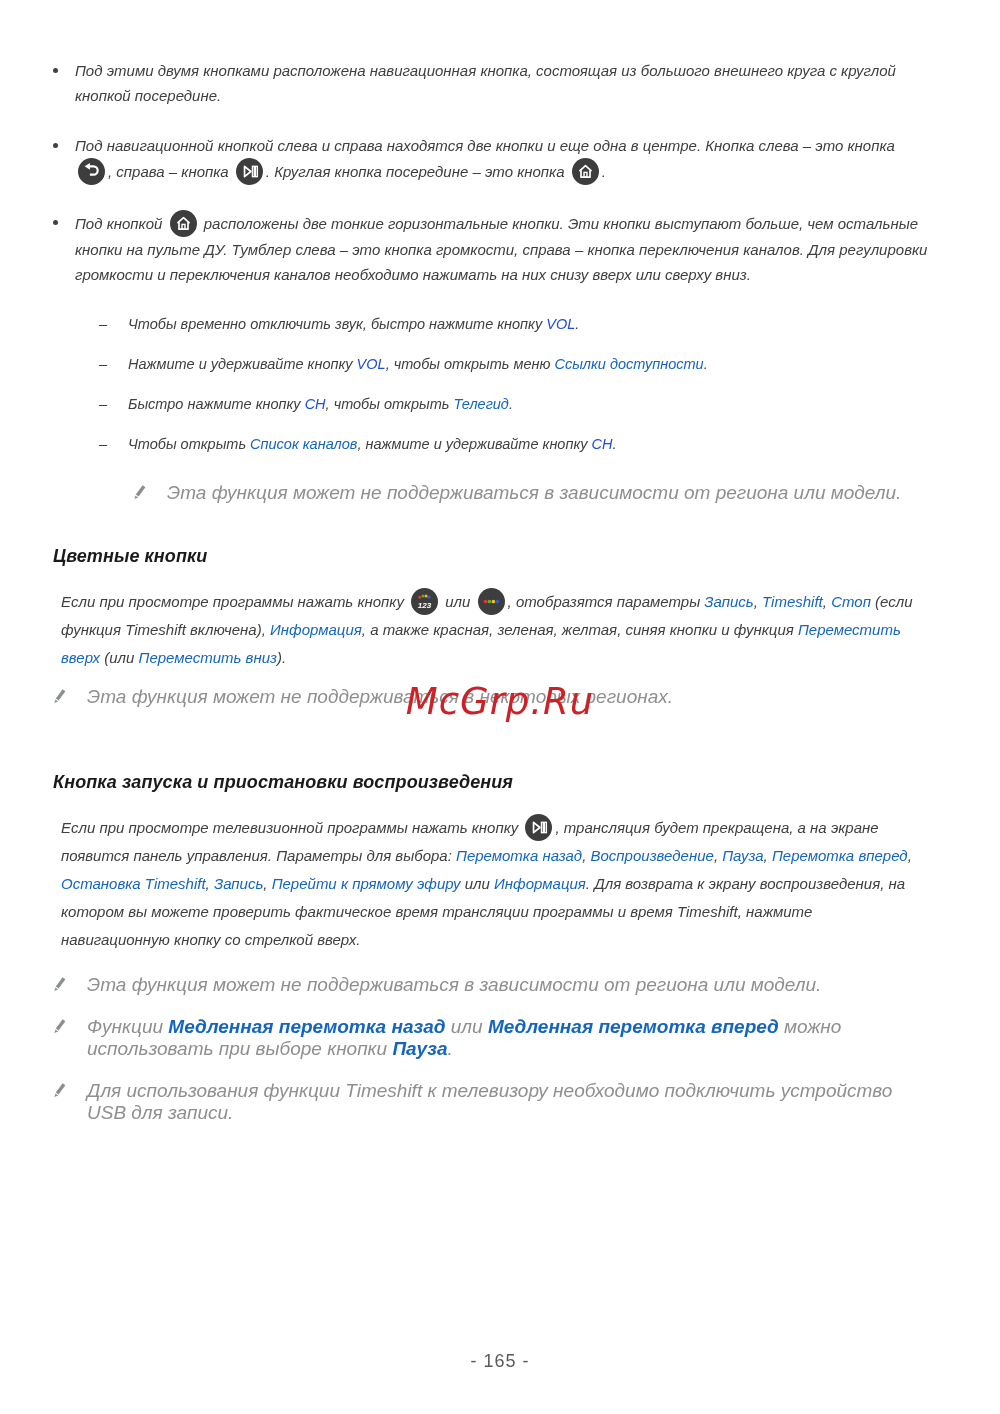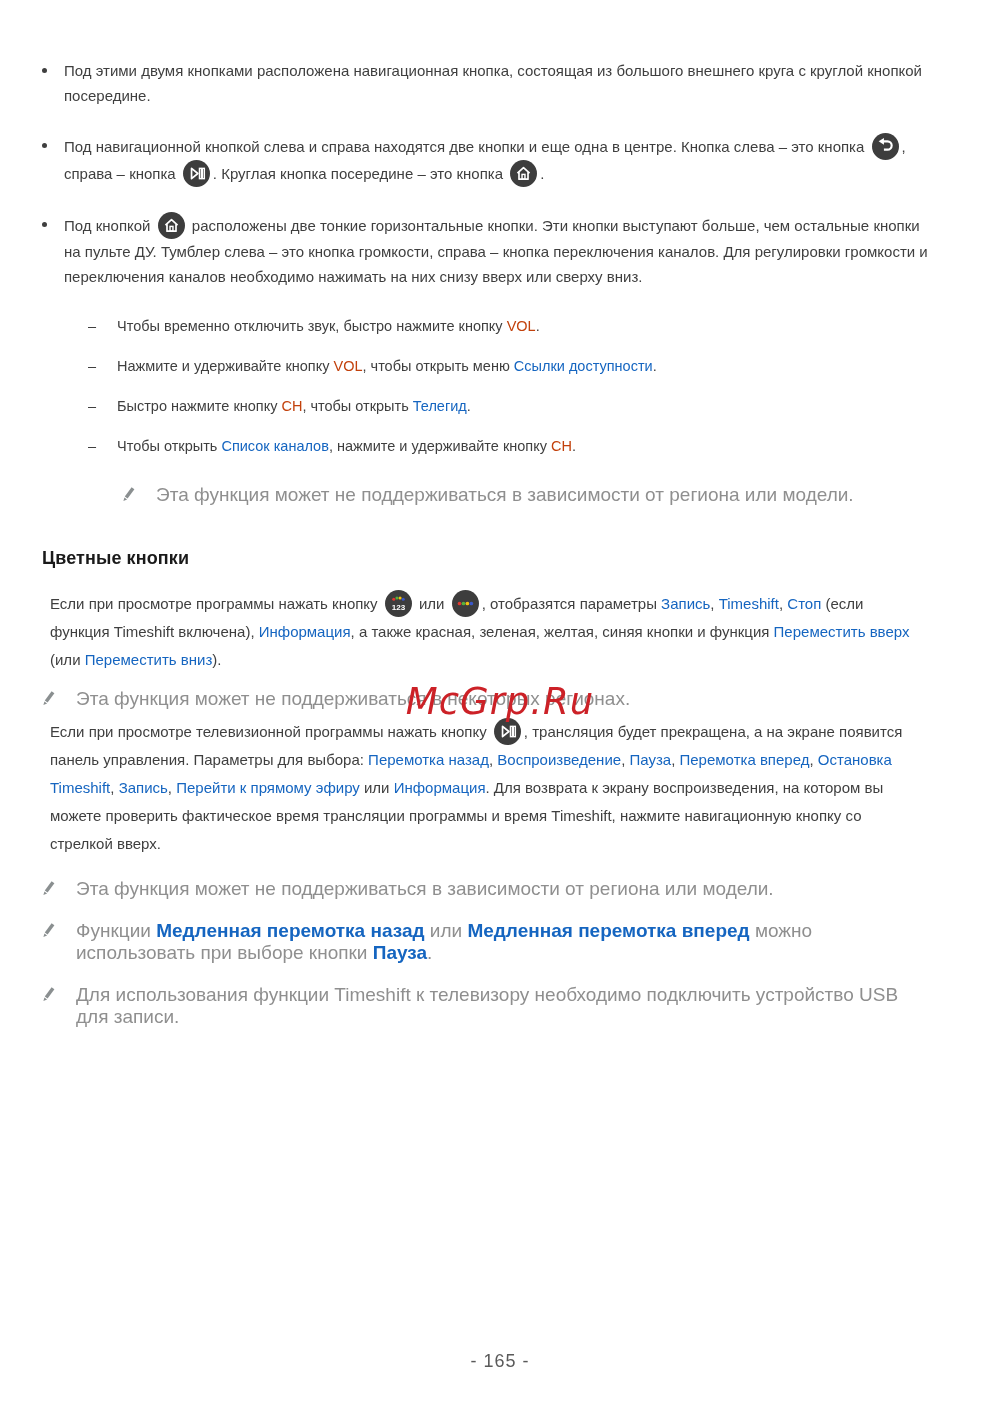--- a/index.html
+++ b/index.html
@@ -5,21 +5,21 @@
   html,body{margin:0;padding:0;background:#e8e8e8;}
   .page{
     position:relative;
     width:1000px;height:1414px;
     margin:0 auto;
     background:#ffffff;
     font-family:"Liberation Sans",sans-serif;
     color:#3f3f3f;
     overflow:hidden;
   }
-  .content{padding:58px 70px 0 42px;}
+  .content{padding:58px 70px 0 53px;font-style:italic;}
 
   
   .bullet-item{display:flex;margin-bottom:25px;font-size:15px;line-height:25px;}
   .bullet-marker{flex:none;width:22px;padding-top:10px;}
   .bullet-marker i{display:block;width:5px;height:5px;border-radius:50%;background:#3f3f3f;}
   .bullet-text{flex:1;}
 
   
   .sub-list{margin-top:2px;}
   .sub-item{display:flex;margin-bottom:16px;font-size:14.5px;line-height:24px;}
@@ -33,21 +33,21 @@
   .note-text{flex:1;}
   .note-indent{margin-left:80px;margin-top:26px;}
   .note-row .link{font-weight:700;}
 
   
   .section-heading{font-size:18px;font-weight:700;color:#1a1a1a;margin:42px 0 21px 0;letter-spacing:.1px;}
   .heading-2{margin-top:64px;}
   .para{font-size:15px;line-height:28px;margin:8px;}
 
   .link{color:#1565c0;}
-  .btn-name{color:#c2410c;}
+  .btn-name{color:#1d4ed8;}
 
   
   .inline-icon{display:inline-block;width:27px;height:27px;vertical-align:-8px;margin:0 3px;}
   .inline-icon svg{display:block;width:100%;height:100%;}
 
   
   .watermark{
     position:absolute;top:680px;left:0;right:0;
     text-align:center;
     font-family:"DejaVu Sans",sans-serif;
@@ -152,20 +152,21 @@
     <div class="note-row" style="margin-top:14px">
       <span class="pencil">
           <svg width="14" height="17" viewBox="0 0 14 17">
         <path d="M9.6 1.2 L12.4 3.2 L5.6 12.6 L2.8 10.6 Z" fill="#8a8f90"></path>
         <path d="M2.4 11.5 L5.1 13.4 L1.4 14.9 Z" fill="#8a8f90"></path>
       </svg>
         </span>
       <span class="note-text"><span>Эта функция может не поддерживаться в некоторых регионах.</span></span>
     </div>
 
+    <h2 class="section-heading heading-2">Кнопка запуска и приостановки воспроизведения</h2>
     <p class="para"><span>Если при просмотре телевизионной программы нажать кнопку </span><span class="inline-icon"><svg viewBox="0 0 24 24">
     <circle cx="12" cy="12" r="12" fill="#3d3d3d"></circle>
     <polygon points="7.6,7.4 13.2,12 7.6,16.6" fill="none" stroke="#fff" stroke-width="1.5" stroke-linejoin="round"></polygon>
     <rect x="14.6" y="7.4" width="1.7" height="9.2" fill="none" stroke="#fff" stroke-width="1.2"></rect>
     <rect x="17.3" y="7.4" width="1.7" height="9.2" fill="none" stroke="#fff" stroke-width="1.2"></rect>
   </svg></span><span>, трансляция будет прекращена, а на экране появится панель управления. Параметры для выбора: </span><span class="link">Перемотка назад</span><span>, </span><span class="link">Воспроизведение</span><span>, </span><span class="link">Пауза</span><span>, </span><span class="link">Перемотка вперед</span><span>, </span><span class="link">Остановка Timeshift</span><span>, </span><span class="link">Запись</span><span>, </span><span class="link">Перейти к прямому эфиру</span><span> или </span><span class="link">Информация</span><span>. Для возврата к экрану воспроизведения, на котором вы можете проверить фактическое время трансляции программы и время Timeshift, нажмите навигационную кнопку со стрелкой вверх.</span></p>
 
     <div>
         <div class="note-row">
     <span class="pencil">

